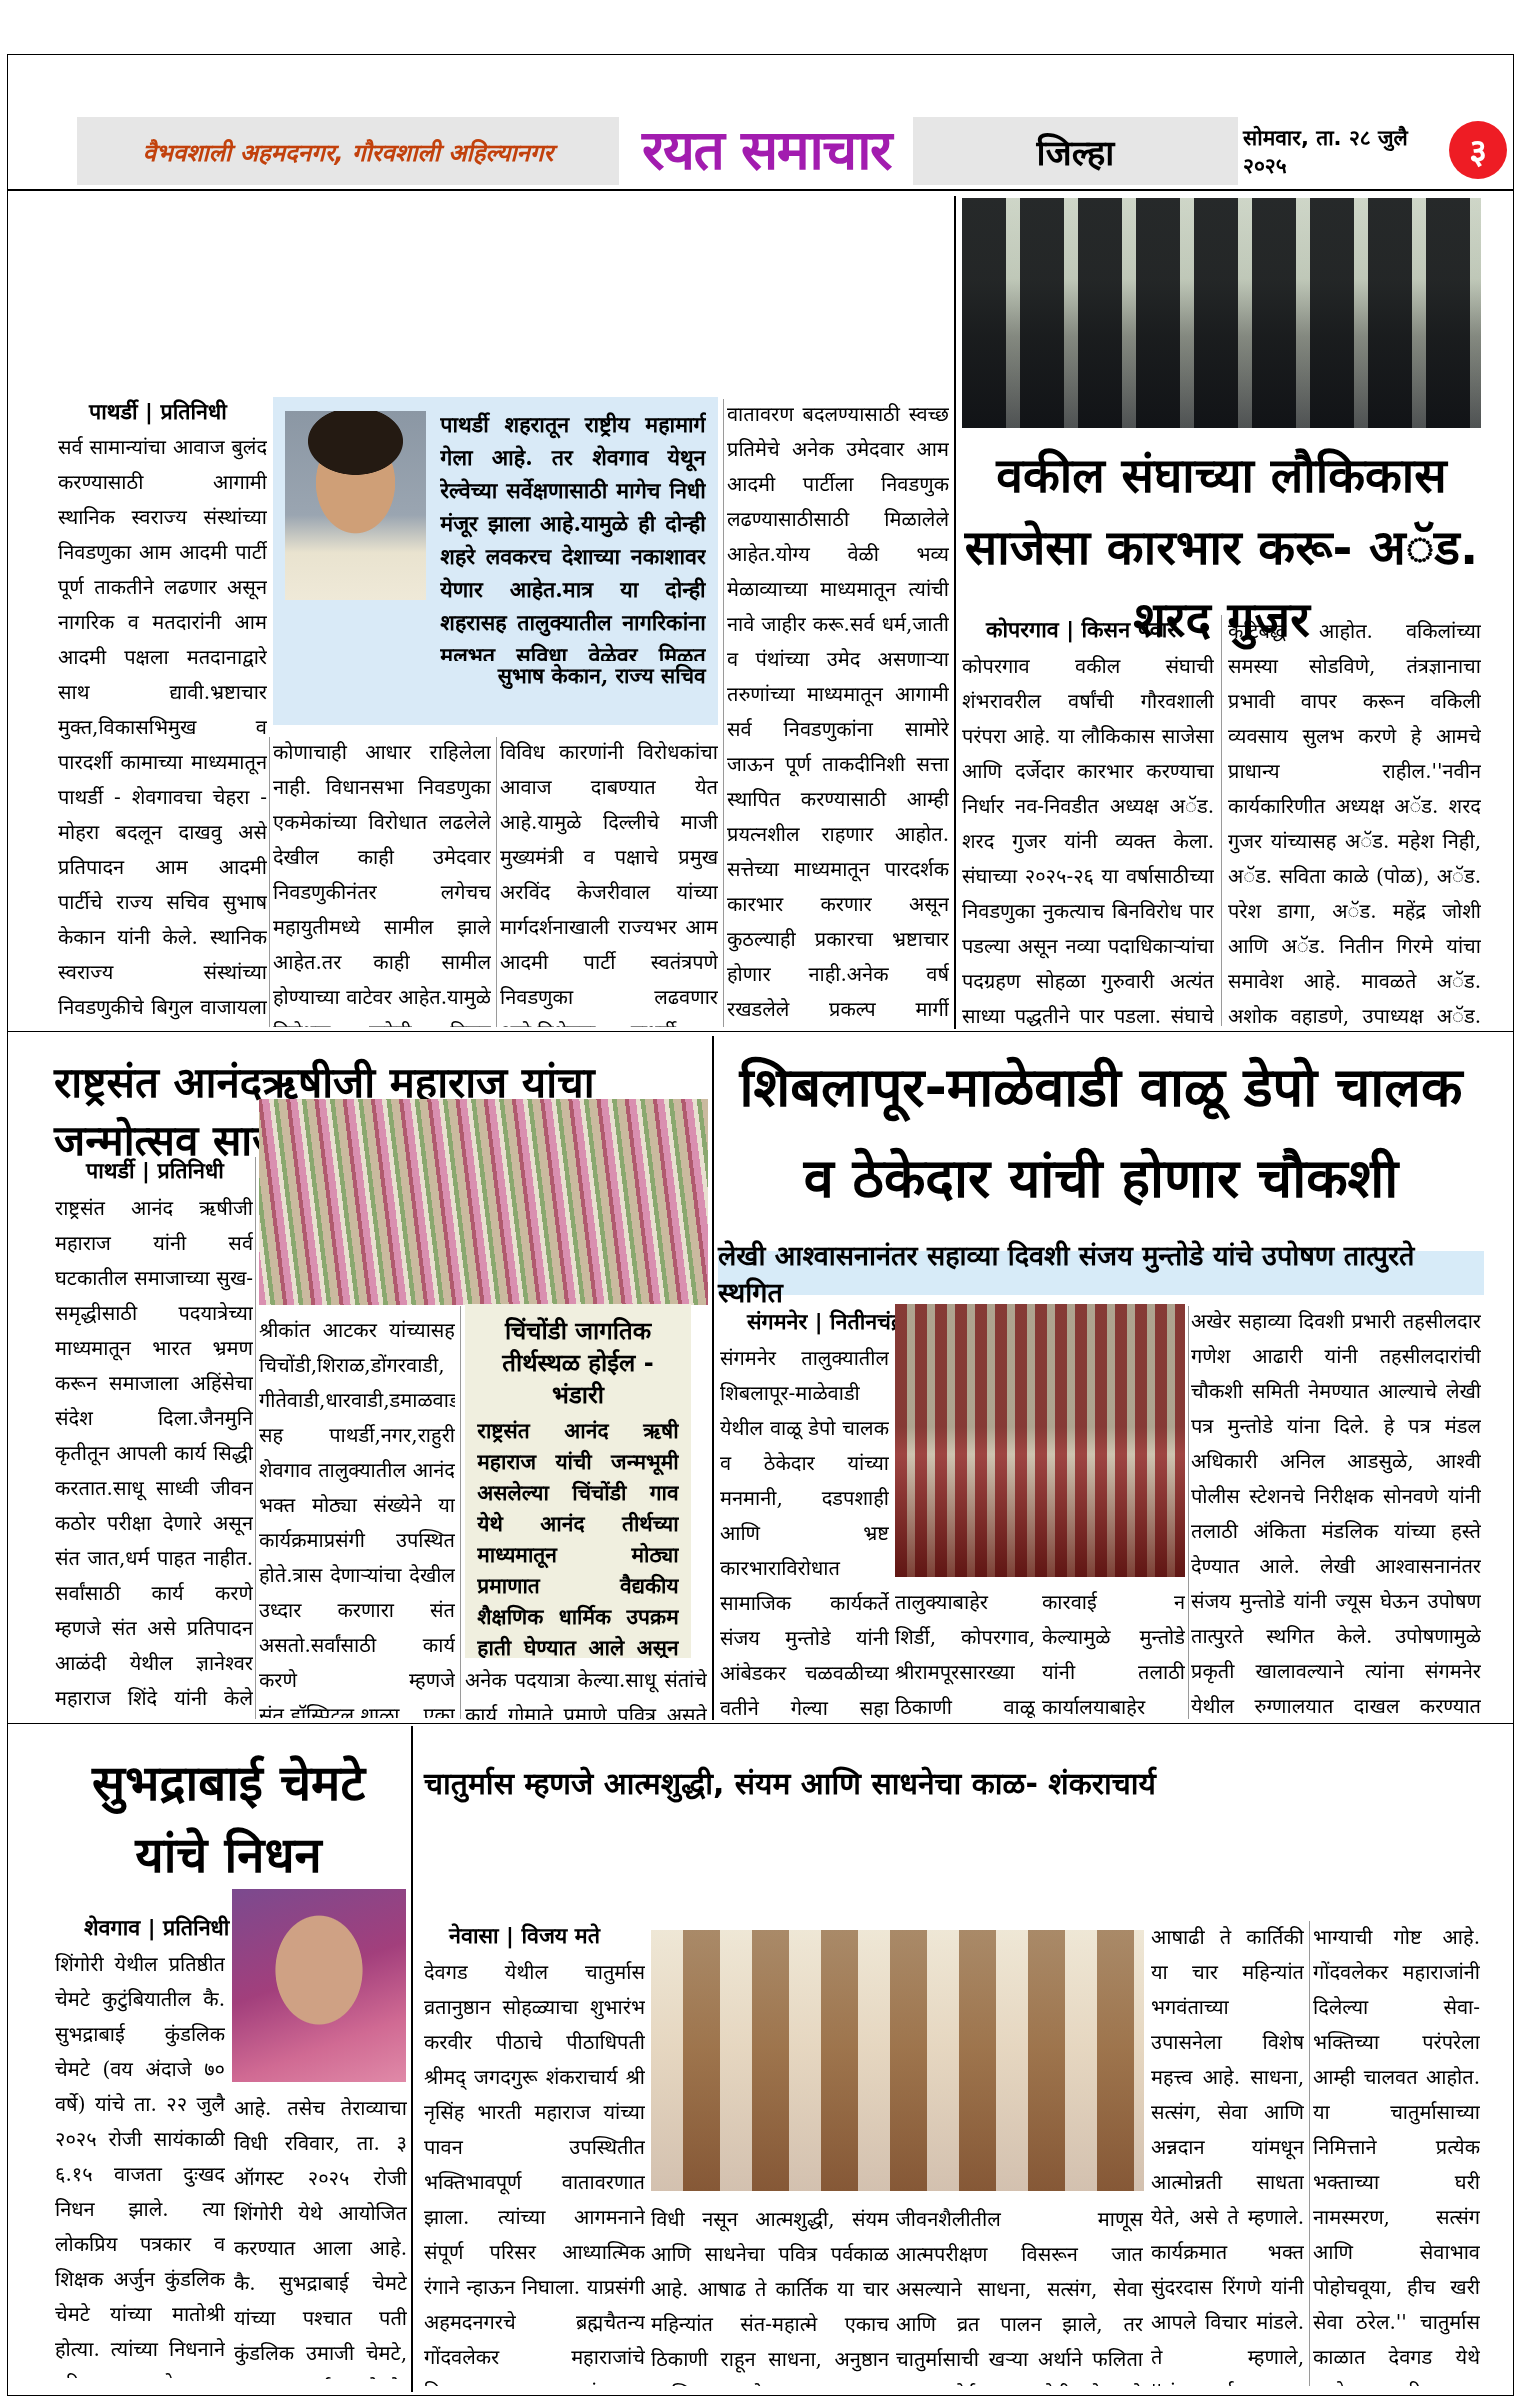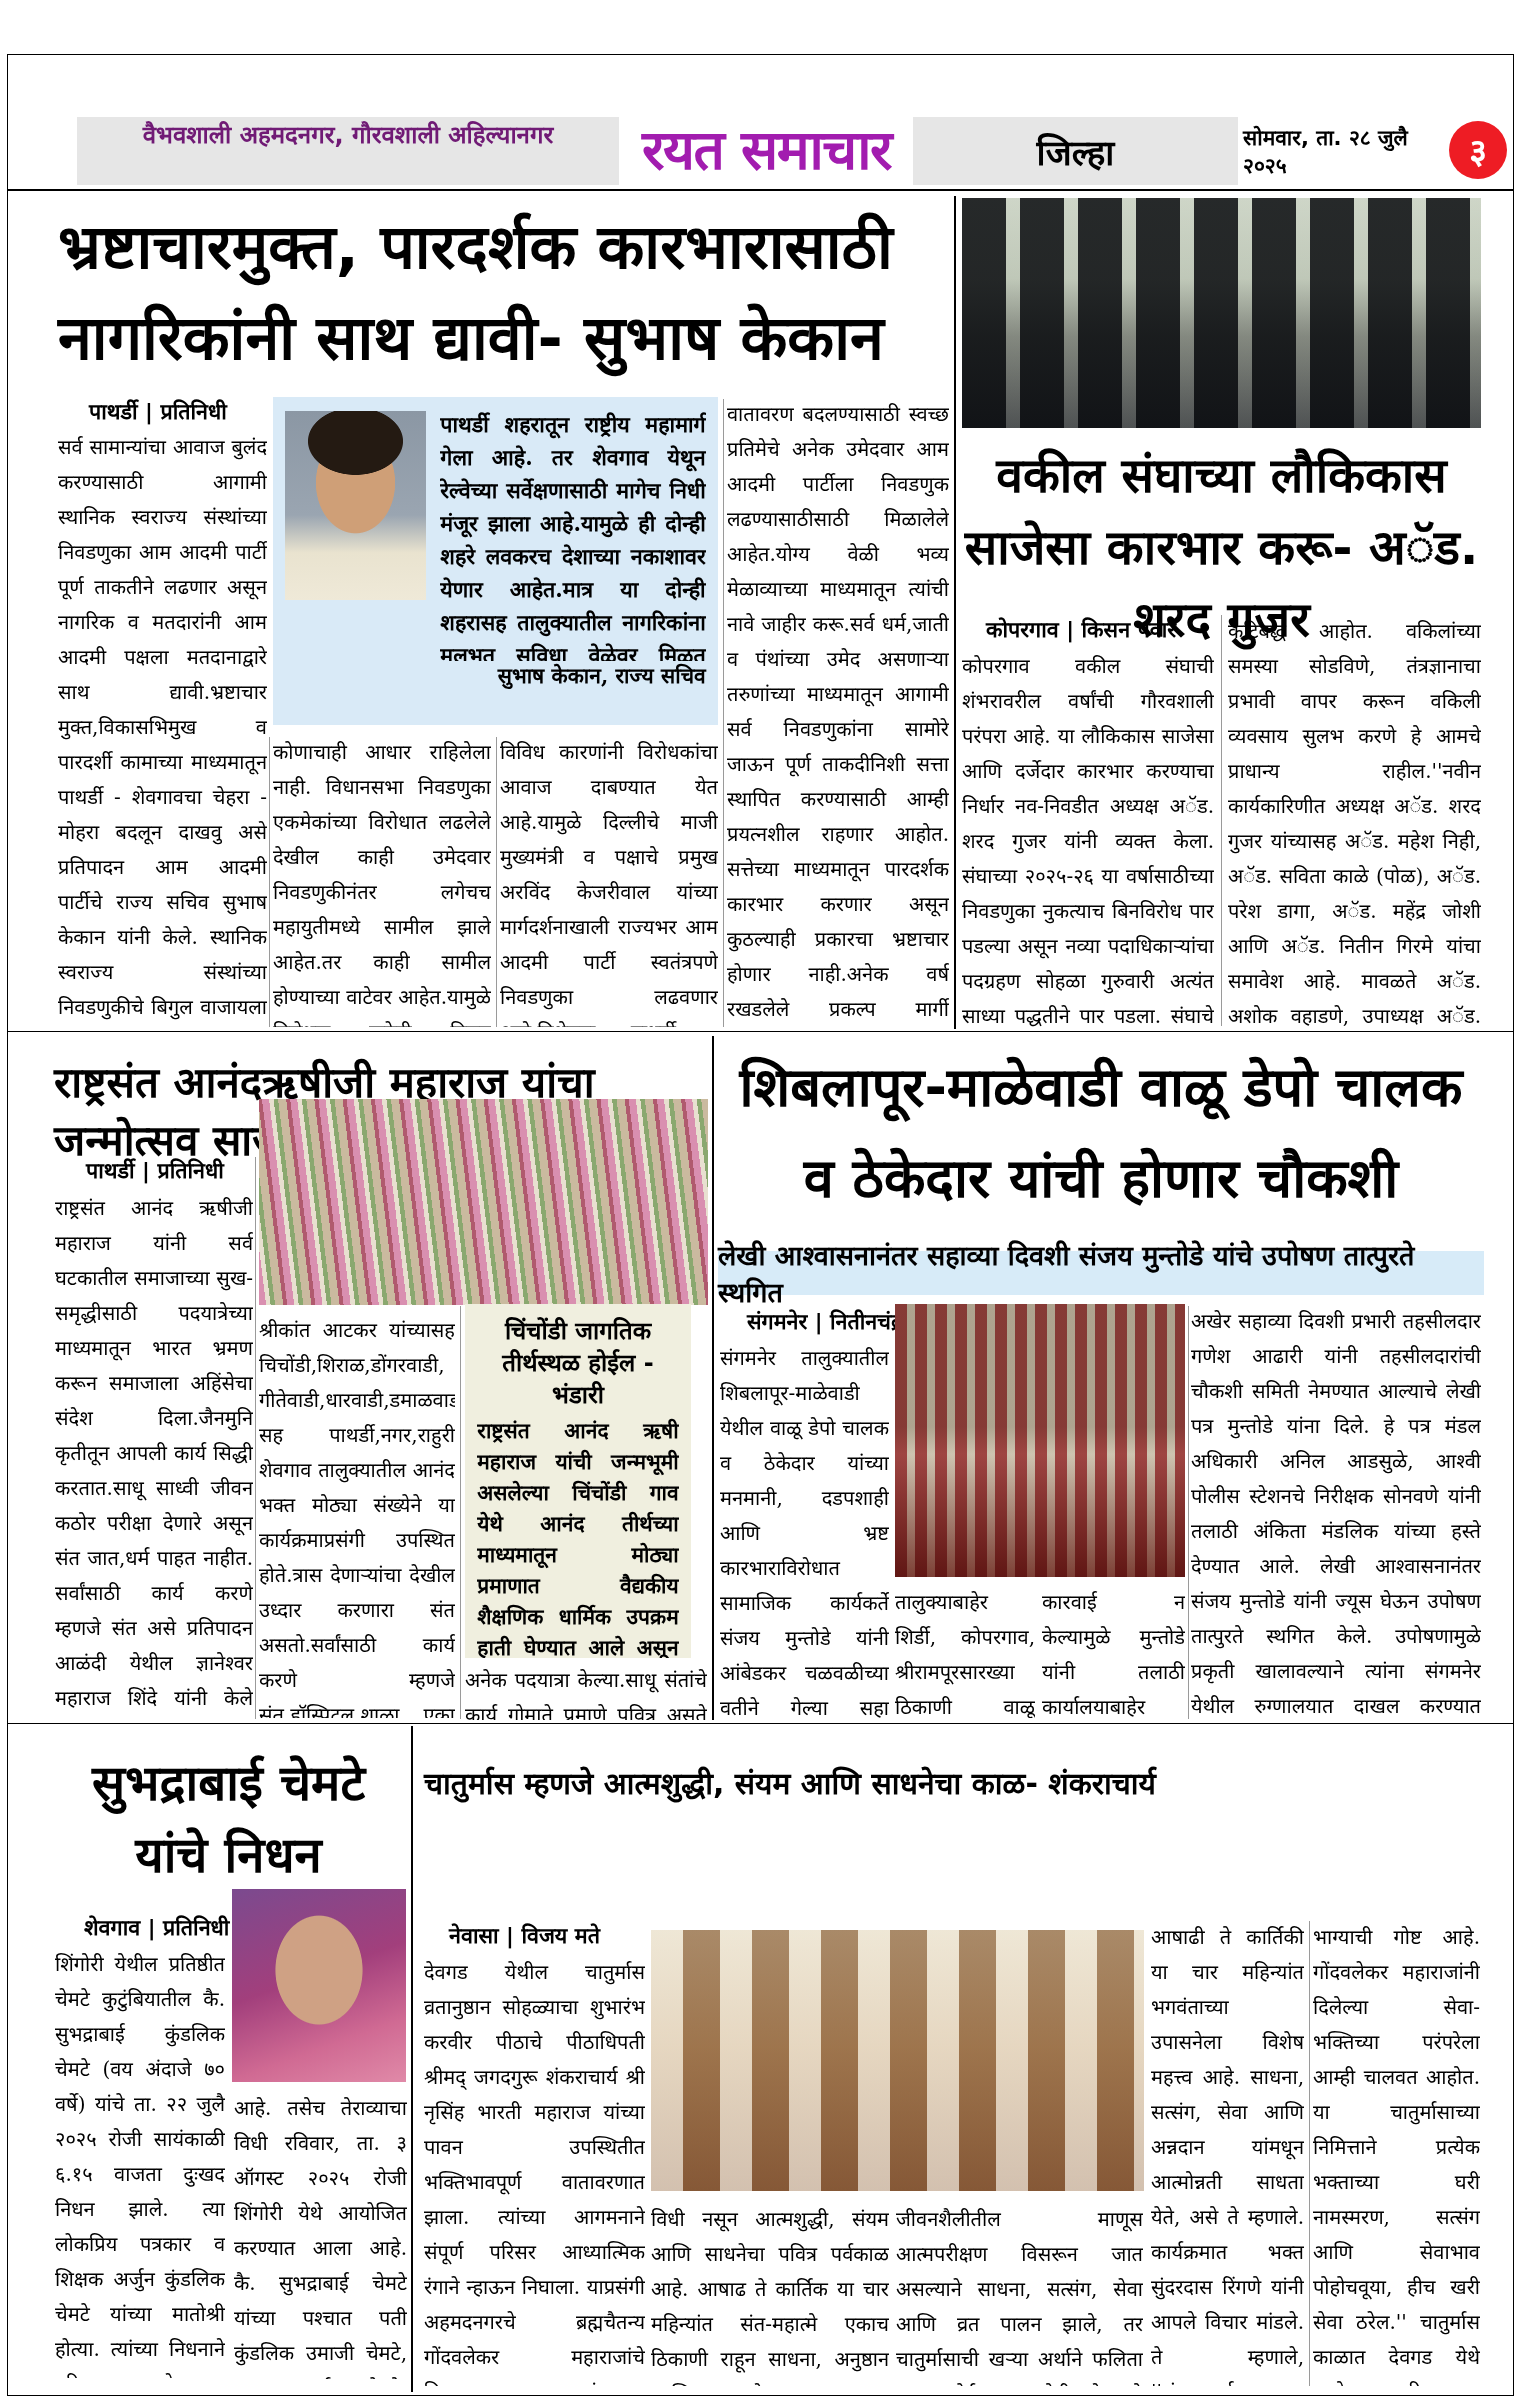--- a/index.html
+++ b/index.html
@@ -3,22 +3,22 @@
 <meta charset="utf-8">
 <style>
   html,body{margin:0;padding:0;background:#fff;}
   #page{position:relative;width:1522px;height:2401px;background:#fff;overflow:hidden;
         font-family:"DejaVu Serif", serif;color:#000;}
   .abs{position:absolute;}
   .border-box{border:1.5px solid #000;}
   .hgray{background:#e6e6e6;}
   .masthead{font-family:"DejaVu Sans", sans-serif;font-weight:bold;color:#a21caf;
             font-size:55px;line-height:71px;text-align:center;letter-spacing:-1.5px;}
-  .edition{font-family:"DejaVu Sans", sans-serif;font-weight:bold;
-           color:#701a75;font-size:24px;display:flex;justify-content:center;}
+  .edition{font-family:"DejaVu Sans", sans-serif;font-weight:bold;font-style:italic;
+           color:#c2410c;font-size:24px;display:flex;align-items:center;justify-content:center;}
   .section-label{font-family:"DejaVu Sans", sans-serif;font-weight:bold;font-size:35px;
                  display:flex;align-items:center;justify-content:center;}
   .dateline{font-family:"DejaVu Sans", sans-serif;font-weight:bold;font-size:21px;
             display:flex;align-items:center;justify-content:flex-end;}
   .pageno{background:#ee1c24;color:#fff;border-radius:50%;font-family:"DejaVu Sans", sans-serif;
           font-weight:bold;font-size:34px;display:flex;align-items:center;justify-content:center;}
   .hl{font-family:"DejaVu Sans", sans-serif;font-weight:bold;color:#000;}
   .byline{font-family:"DejaVu Sans", sans-serif;font-weight:bold;font-size:21.5px;margin-left:21px;}
   .col{font-size:20px;line-height:35px;text-align:justify;overflow:hidden;}
   .boxblue{background:#d9eaf7;overflow:hidden;}
@@ -71,21 +71,20 @@
     <span>जिल्हा</span>
   </div>
   <div class="abs dateline" style="left:1243px;top:117px;width:192px;height:68px;">
     <span>सोमवार, ता. २८ जुलै २०२५</span>
   </div>
   <div class="abs pageno" style="left:1449px;top:121px;width:58px;height:58px;">
     <span>३</span>
   </div>
   <div class="abs hruleb" style="left:7.7px;top:189px;width:1505px;"></div>
 
-  <div class="abs hl" style="left:58px;top:201px;width:890px;font-size:61px;line-height:91px;">भ्रष्टाचारमुक्त, पारदर्शक कारभारासाठी नागरिकांनी साथ द्यावी- सुभाष केकान</div>
   <div class="abs byline" style="left:68px;top:396px;width:199px;">पाथर्डी | प्रतिनिधी</div>
   <div class="abs col" style="left:58px;top:430px;width:209px;height:597px;">सर्व सामान्यांचा आवाज बुलंद करण्यासाठी आगामी स्थानिक स्वराज्य संस्थांच्या निवडणुका आम आदमी पार्टी पूर्ण ताकतीने लढणार असून नागरिक व मतदारांनी आम आदमी पक्षला मतदानाद्वारे साथ द्यावी.भ्रष्टाचार मुक्त,विकासभिमुख व पारदर्शी कामाच्या माध्यमातून पाथर्डी - शेवगावचा चेहरा - मोहरा बदलून दाखवु असे प्रतिपादन आम आदमी पार्टीचे राज्य सचिव सुभाष केकान यांनी केले. स्थानिक स्वराज्य संस्थांच्या निवडणुकीचे बिगुल वाजायला सुरवात झाली असताना सर्व राजकीय पक्षाचे इच्छुक उमेदवार,नेते कार्यकर्ते,सरसावले असून प्रत्येकाने निवडणुकीची जोरदार तयारी सुरू केली आहे.असताना पाथर्डी - शेवगाव या दोन्ही शहरातील राजकीय परिस्थिती वेगळ्याच वळणावर येऊन ठेपली आहे.यामुळे येथील नगरपंचायत,जिल्हा परिषद,पंचायत समिती सह विविध निवडणुका आम आदमी पक्षाने ताकदीने लढवून सत्ता हाती घेण्याची तयारी पक्षाकडून सुरू आहे.पक्षाची राज्य सचिव पदाची जबाबदारी सुभाष केकान यांच्याकडे आली असून पक्ष संघटन मजबूत करण्याची मोहीम त्यांनी सुरू केली आहे. याबाबत बोलताना राज्य सचिव श्री केकान म्हणाले की,पाथर्डी शेवगाव मतदार संघातील नागरिकांना सक्षम पर्याय उपलब्ध व्हावा यासाठी आम्ही प्रयत्नशील आहोत.यामुळे सर्वसामान्य नागरिकांना</div>
 
   <div class="abs boxblue" style="left:273px;top:397px;width:445px;height:328px;padding:10.7px 12.3px;box-sizing:border-box;">
     <div class="photo photo-man" style="float:left;width:141px;height:189px;margin:3.1px 14px 4.6px 0;"></div>
     <div class="btxt" style="height:253px;overflow:hidden;">पाथर्डी शहरातून राष्ट्रीय महामार्ग गेला आहे. तर शेवगाव येथून रेल्वेच्या सर्वेक्षणासाठी मागेच निधी मंजूर झाला आहे.यामुळे ही दोन्ही शहरे लवकरच देशाच्या नकाशावर येणार आहेत.मात्र या दोन्ही शहरासह तालुक्यातील नागरिकांना मूलभूत सुविधा वेळेवर मिळत नाहीत.विरोधक जिवंत नसल्याने प्रशासकीय यंत्रणा ढेपाळलेली आहे.यामुळे नागरिकांनी न्याय कोणाकडे मागावा असा प्रश्न निर्माण झाला आहे.हे सर्व बदलून सर्वसामान्यांचा आवाज होण्यासाठी सर्व क्षेत्रात काम करणाऱ्या कार्यकर्त्यांच्या साथीने आम आदमी पक्ष न्याय हक्कांचा लढा उभारुन पक्षाची ध्येय धोरणे तळागाळापर्यंत पोहोचवेल.</div>
     <div class="sig">सुभाष केकान, राज्य सचिव</div>
   </div>
 
   <div class="abs col" style="left:273px;top:735px;width:218px;height:292px;">कोणाचाही आधार राहिलेला नाही. विधानसभा निवडणुका एकमेकांच्या विरोधात लढलेले देखील काही उमेदवार निवडणुकीनंतर लगेचच महायुतीमध्ये सामील झाले आहेत.तर काही सामील होण्याच्या वाटेवर आहेत.यामुळे विरोधक कुठेही दिसत नाहीत.सामान्य नागरिकांच्या समस्या संदर्भात कोणीही बोलायला तयार नाही.गल्ली ते दिल्ली महायुतीची सत्ता असल्याने त्यांची विरोधकावर दडपशाही सुरू आहे.तसेच सामान्य नागरिक,शेतकरी,कामगार,महिला,दिव्यांग आदींचे विविध प्रश्न सोडवले जात नाहीत.खोटे गुन्हे दाखल करणे,चुकीचे आरोप करून प्रतिमा मलिंग करणे यासह</div>

